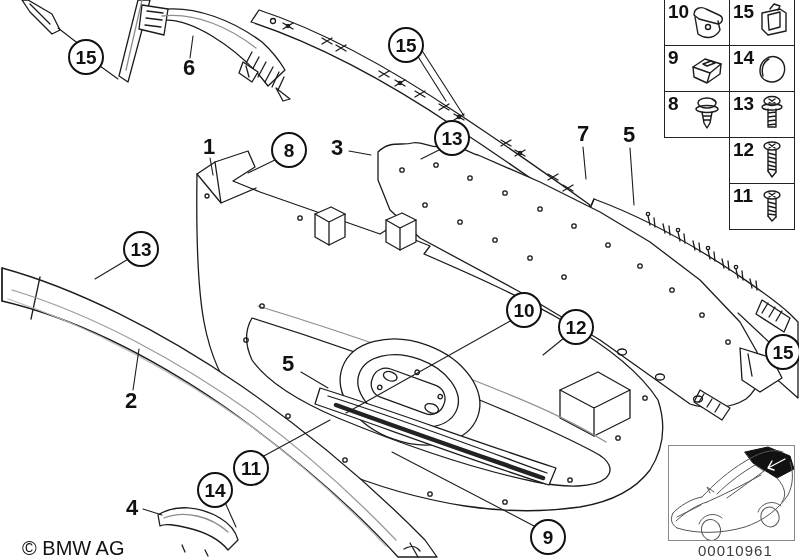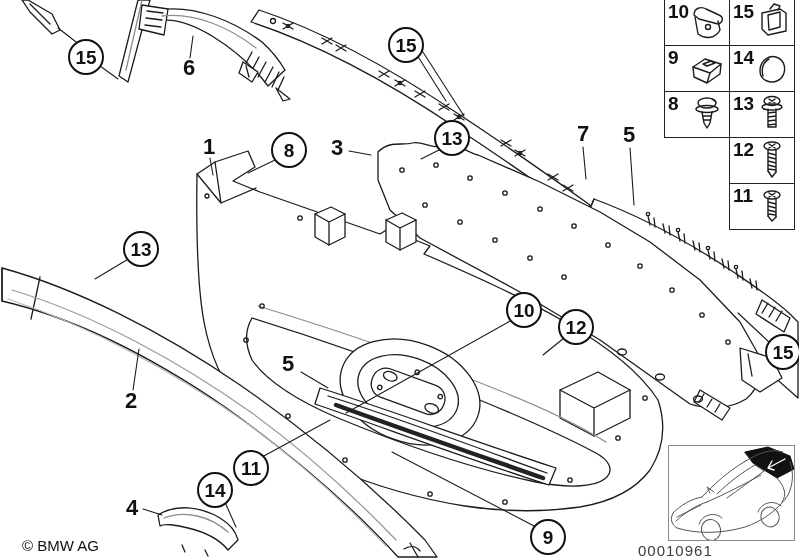--- a/index.html
+++ b/index.html
@@ -18,22 +18,22 @@
   .legend .col{display:flex;flex-direction:column;}
   .legend .cell{position:relative;width:64px;height:45px;border:1px solid #222;background:#fff;
                 margin-top:-1px;}
   .legend .col2 .cell{margin-left:-1px;width:64px;}
   .legend .cell-num{position:absolute;left:3px;top:1px;font-weight:bold;font-size:19px;color:#111;}
   .legend .legend-icon{position:absolute;right:0px;top:1px;width:44px;height:44px;
                 stroke:#1c1c1c;fill:none;stroke-width:1.4;stroke-linejoin:round;stroke-linecap:round;}
   
   .car-box{position:absolute;left:668px;top:445px;width:127px;height:96px;border:1px solid #8a8a8a;
            background:#fff;box-sizing:border-box;}
-  .copyright{position:absolute;left:22px;top:537px;font-size:15px;color:#111;}
-  .part-number{position:absolute;left:638px;top:542px;font-size:15px;color:#3c3c3c;letter-spacing:1px;}
+  .copyright{position:absolute;left:22px;top:537px;font-size:20px;color:#111;}
+  .part-number{position:absolute;left:698px;top:542px;font-size:15px;color:#3c3c3c;letter-spacing:1px;}
 </style>
 </head>
 <body>
 
 <div class="canvas">
 
   <svg class="art" width="799" height="559" viewBox="0 0 799 559" fill="none" stroke="#1c1c1c" stroke-width="1.3" stroke-linejoin="round" stroke-linecap="round">
 
     <g>
       <path fill="#fff" d="M28,0 L52,14 L60,30 L52,34 L30,12 L22,0 Z"></path>

